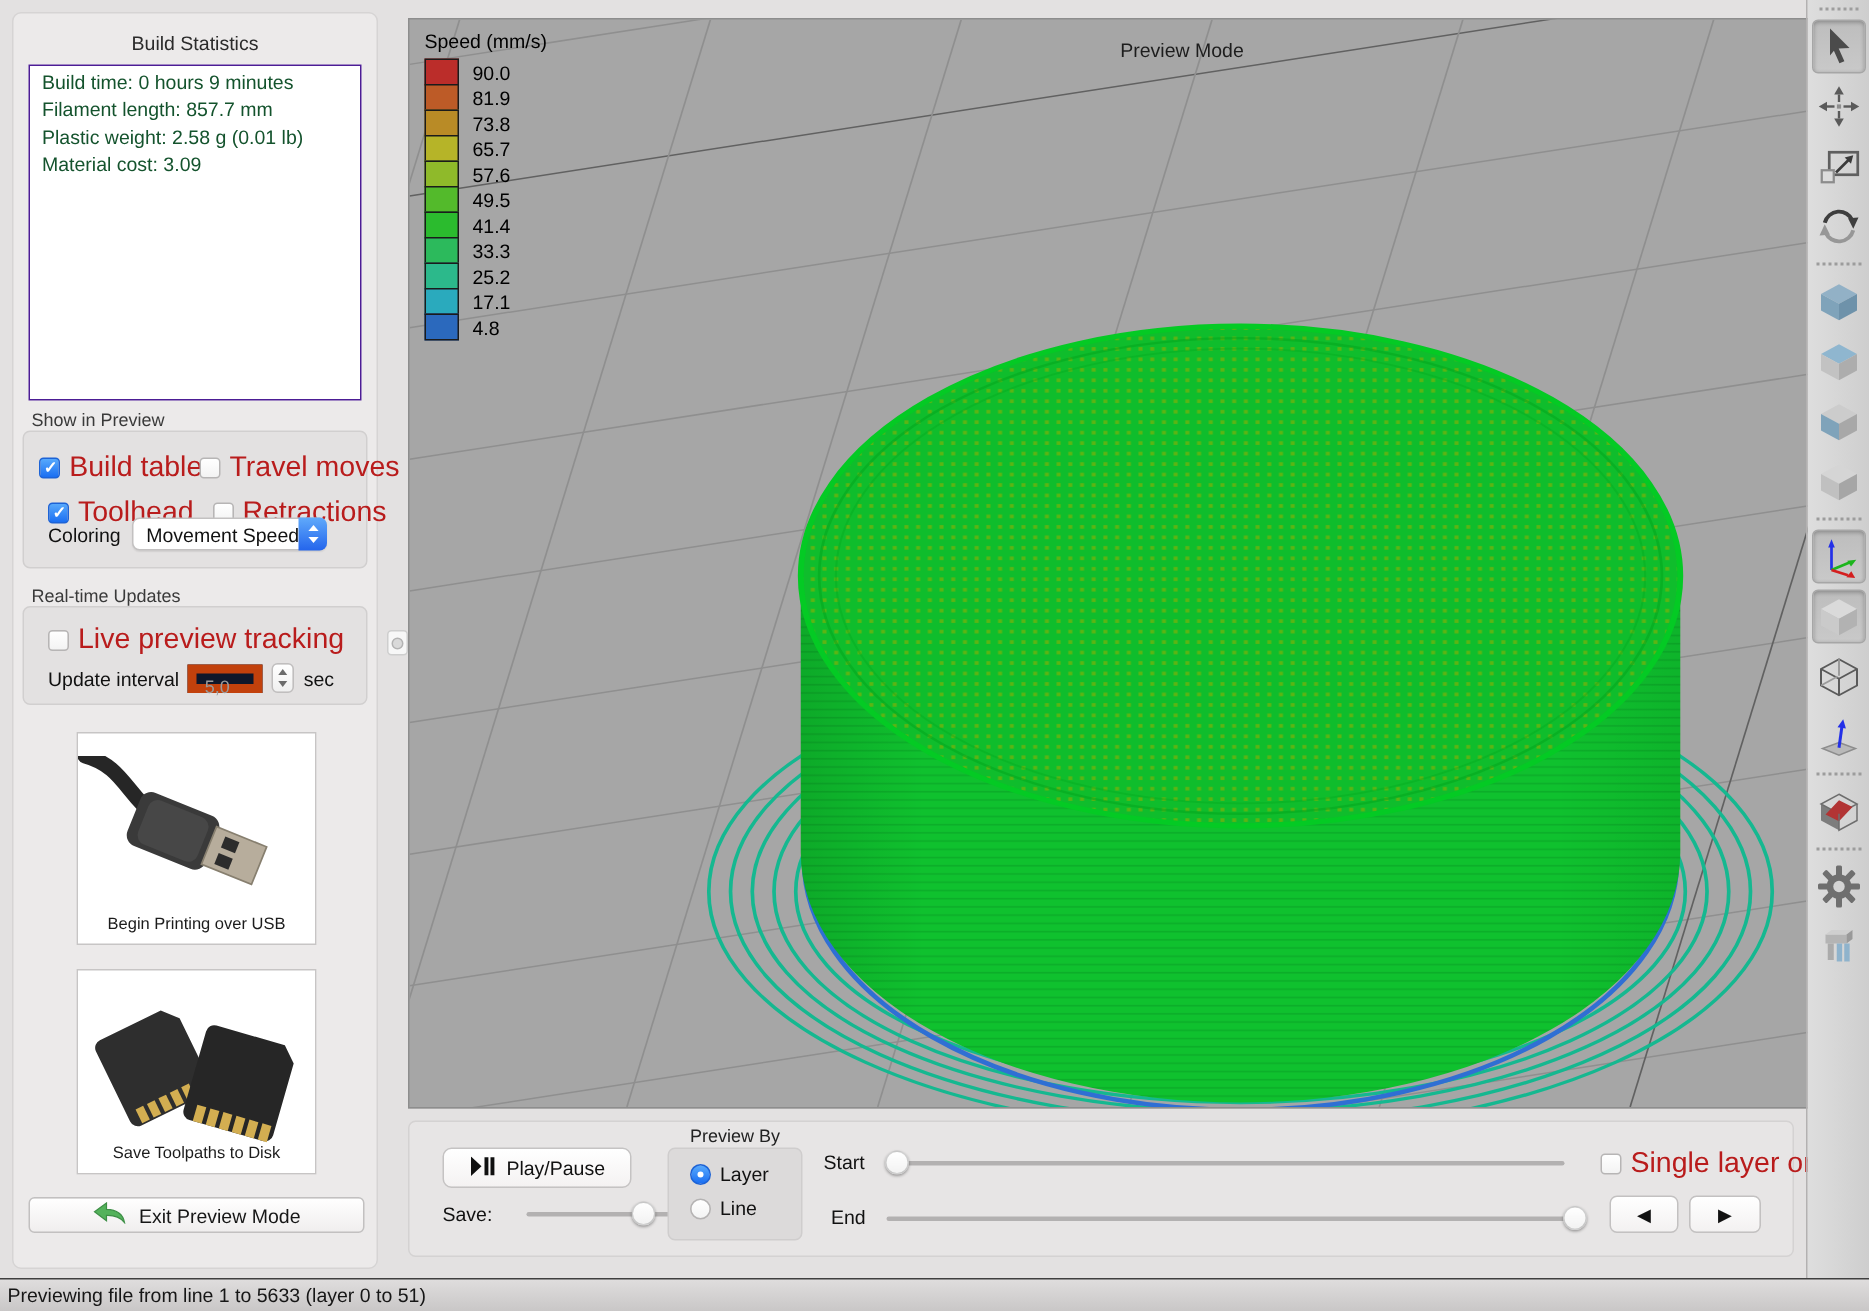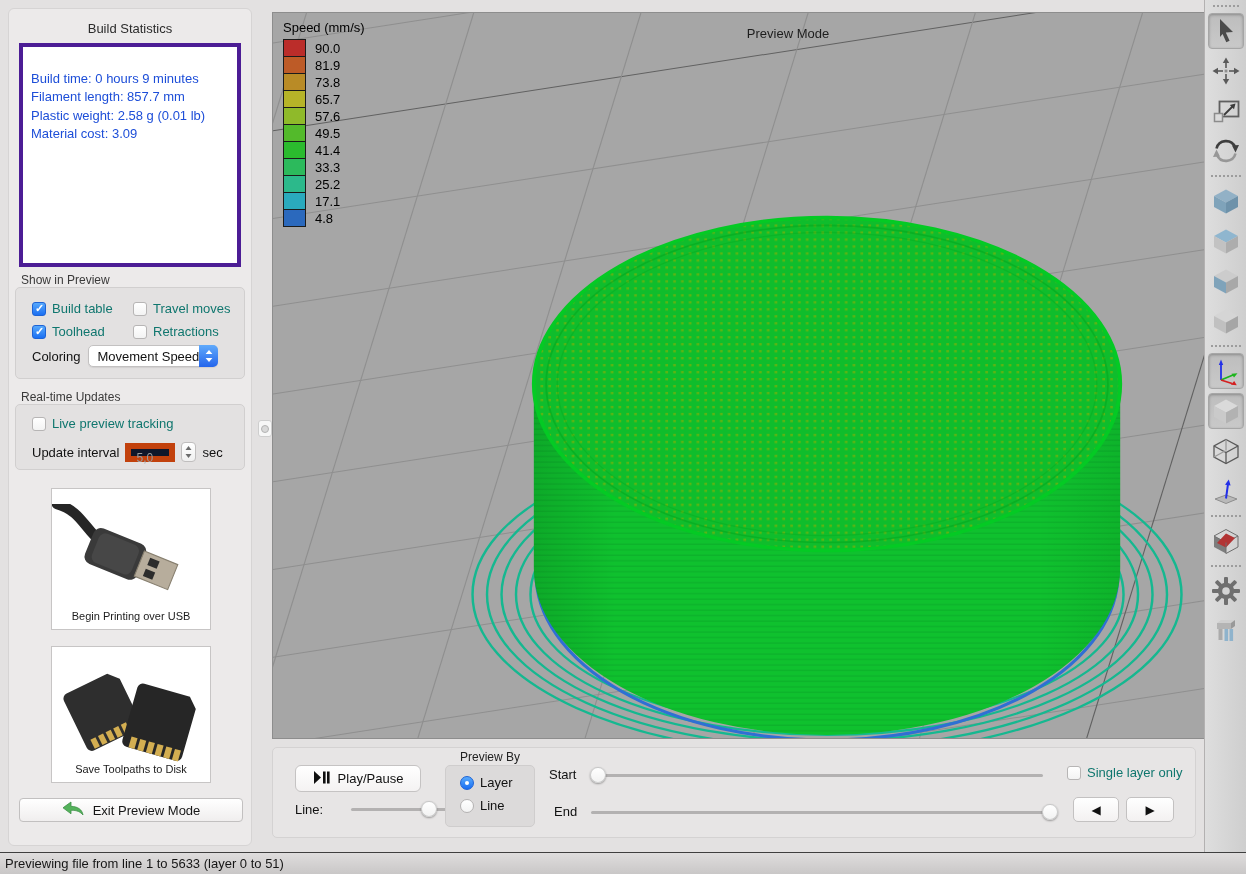--- a/index.html
+++ b/index.html
@@ -5,38 +5,38 @@
   * { box-sizing: border-box; }
   body { margin:0; background:#dddbdb; font-family:"Liberation Sans", sans-serif; -webkit-font-smoothing:antialiased; }
   .window { position:relative; width:1246px; height:874px; background:#e3e1e1; overflow:hidden; }
 
   
   .left-panel { position:absolute; left:8px; top:8px; width:244px; height:838px;
     background:#eceaea; border:1px solid #d6d4d4; border-radius:6px; }
   .panel-title { position:absolute; top:12px; left:0; width:100%; text-align:center;
     font-size:13px; color:#2b2b2b; }
   .stats-box { position:absolute; left:10px; top:34px; width:222px; height:224px;
-    background:#ffffff; border:4px solid #4c1d95; padding:23px 8px; font-size:13px;
-    line-height:1.42; color:#1d4ed8; overflow:hidden; }
+    background:#ffffff; border:1px solid #4c1d95; padding:2px 8px; font-size:13px;
+    line-height:1.42; color:#14532d; overflow:hidden; }
   .section-label { position:absolute; left:12px; font-size:12px; color:#3a3a3a; }
   .groupbox { position:absolute; left:6px; width:230px; background:#e3e1e1;
     border:1px solid #d1cfcf; border-radius:5px; }
   .sip-grid { position:absolute; left:16px; top:13px; display:grid;
     grid-template-columns:97px auto; row-gap:8px; column-gap:4px; }
-  .cbrow { display:flex; align-items:center; gap:6px; font-size:13px; color:#0f766e; white-space:nowrap; }
+  .cbrow { display:flex; align-items:center; gap:6px; font-size:19px; color:#b91c1c; white-space:nowrap;justify-content:center; }
   .cb { width:14px; height:14px; border-radius:3px; background:linear-gradient(#ffffff,#f3f3f3);
     border:1px solid #b7b5b5; position:relative; flex:0 0 auto; }
   .cb.checked { background:linear-gradient(#57a9fc,#1b6ff2); border-color:#1d63d6; }
   .cb.checked::after { content:"✓"; position:absolute; left:2px; top:-1px; color:#fff;
     font-size:11px; font-weight:bold; }
   .coloring-row { position:absolute; left:16px; bottom:11px; display:flex; align-items:center;
     gap:8px; font-size:13px; color:#111; }
   .select { width:130px; height:22px; background:#fff; border:1px solid #c3c1c1; border-radius:5px;
     box-shadow:0 1px 1px rgba(0,0,0,0.08); display:flex; align-items:center; position:relative; }
-  .select-value { flex:1; font-size:13px; padding-left:8px; color:#111; white-space:nowrap; overflow:hidden; }
+  .select-value { flex:1; font-size:13px; padding-left:8px; color:#111; white-space:nowrap; overflow:hidden;text-align:right; }
   .select-cap { width:19px; height:22px; margin:-1px -1px -1px 0; border-radius:0 5px 5px 0;
     background:linear-gradient(#60aafb,#2465ec); display:flex; align-items:center; justify-content:center; }
   .interval-row { position:absolute; left:16px; top:37px; display:flex; align-items:center;
     gap:6px; font-size:13px; color:#111; }
   .interval-field { width:50px; height:19px; background:#0f172a; border:6px solid #c2410c;
     font-size:12px; color:#9b9b9b; padding:2px 5px; }
   .stepper { width:15px; height:20px; background:linear-gradient(#fff,#f0f0f0);
     border:1px solid #c0bebe; border-radius:4px; display:flex; flex-direction:column;
     align-items:center; justify-content:center; color:#555; }
   .stepper svg { display:block; }
@@ -350,21 +350,21 @@
     <button class="pp-btn">
       <span>
         <svg width="17" height="13" viewBox="0 0 17 13">
             <path d="M1,0 L8,6.5 L1,13 Z" fill="#101010"></path>
             <rect x="10" y="0.5" width="2.6" height="12" fill="#101010"></rect>
             <rect x="14" y="0.5" width="2.6" height="12" fill="#101010"></rect>
           </svg>
       </span>
       <span>Play/Pause</span>
     </button>
-    <span class="bar-label" style="left:22px; top:54px;">Line:</span>
+    <span class="bar-label" style="left:22px; top:54px;">Save:</span>
     <div class="slider" style="left:78px; top:60px; width:108px;">
         <div class="thumb" style="left: 72%;"></div>
       </div>
 
     <div class="pb-label">Preview By</div>
     <div class="pb-box">
       <div class="pb-opts" id="preview-by-opts">
           <div class="radiorow">
             <div class="radio selected"></div>
             <span>Layer</span>

